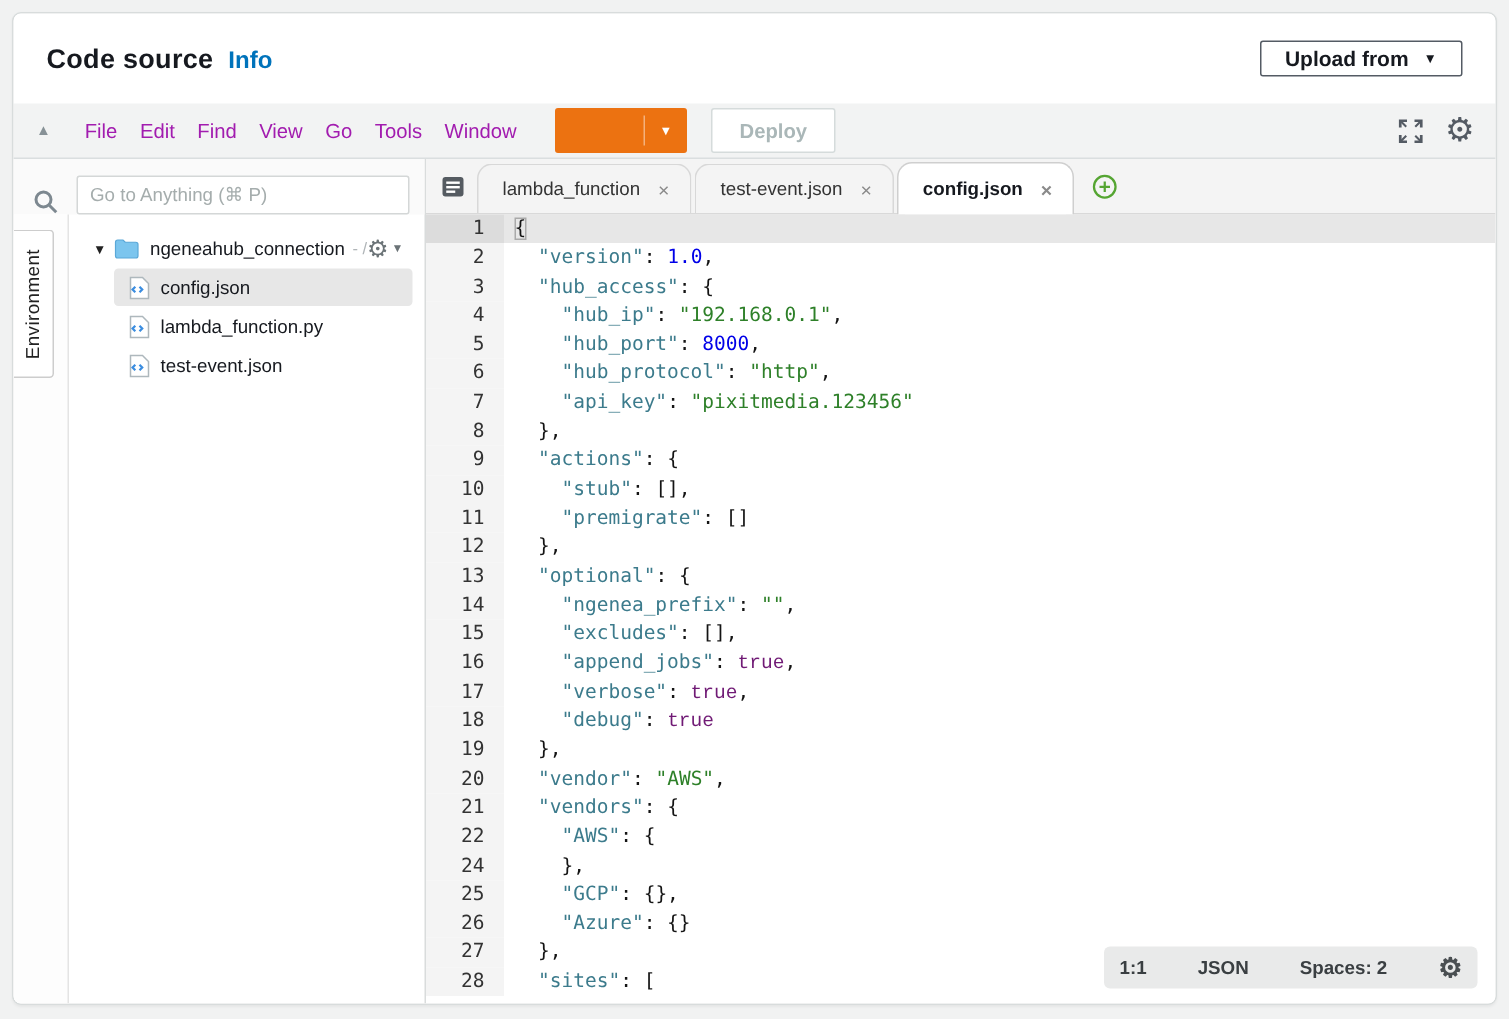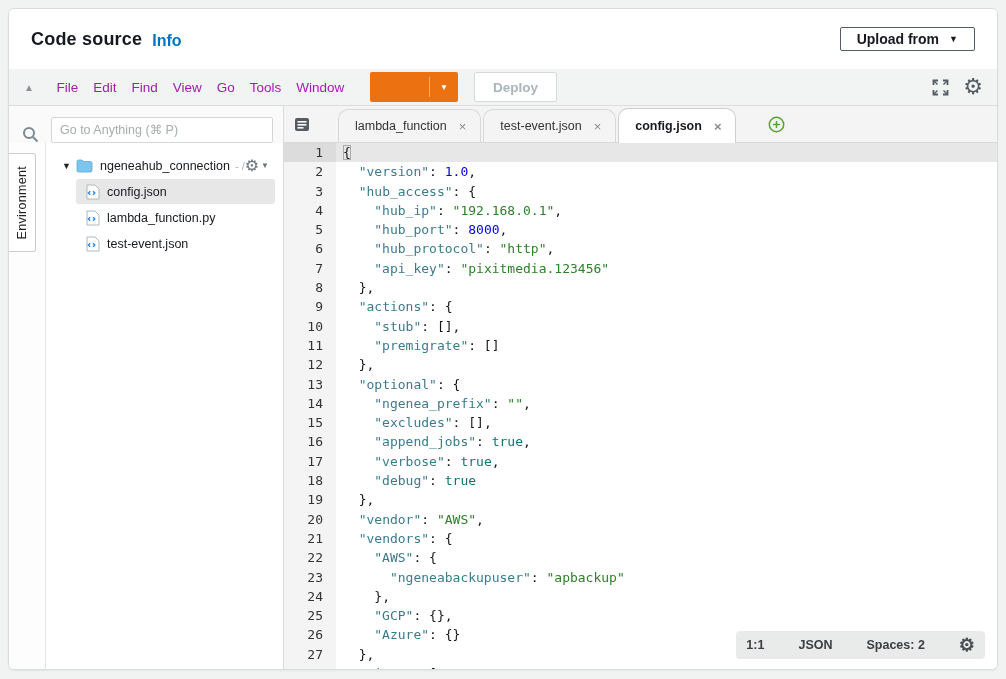--- a/index.html
+++ b/index.html
@@ -82,42 +82,42 @@
   .folder-gear { margin-left:auto; margin-right:14px; color:#6b7377; display:flex; align-items:center; cursor:pointer; }
   .folder-gear .g { font-size:16px; }
   .folder-gear .c { font-size:8px; margin-left:2px; }
   .tree-file { padding-left:40px; margin:1px 8px 1px 30px; border-radius:3px; padding-left:10px; }
   .tree-file.selected { background:#e7e7e7; }
   .file-ico { margin-right:7px; display:flex; }
   
   .editor { flex:1; display:flex; flex-direction:column; min-width:0; background:#fff; position:relative; }
   .tabbar {
     height:37px; flex:0 0 37px; background:#f4f4f4; border-bottom:1px solid #d9d9d9;
-    display:flex; align-items:flex-end; padding-left:6px;gap:20px;
+    display:flex; align-items:flex-end; padding-left:6px;
   }
   .tablist-btn { align-self:center; margin:0 8px 0 4px; cursor:pointer; display:flex; }
   .tab {
     height:33px; display:flex; align-items:center; padding:0 12px 0 16px; gap:10px;
     font-size:12.5px; color:#333; border:1px solid #d8d8d8; border-bottom:none;
     border-radius:10px 10px 0 0; margin-right:2px; cursor:pointer; background:#f4f4f4;
   }
   .tab.active { background:#fff; font-weight:700; color:#16191f; height:35px; margin-bottom:-1px; border-color:#cfcfcf; }
   .tab-close { color:#8a8a8a; font-size:13px; padding:0 2px; cursor:pointer; }
   .newtab-btn { align-self:center; margin-left:10px; cursor:pointer; display:flex; }
   
   .code-area { flex:1; overflow:hidden; font-family:"DejaVu Sans Mono", monospace; font-size:13px; }
   .code-row { display:flex; height:19.3px; line-height:19.3px; white-space:pre; }
   .code-row.active { background:#e7e7e7; }
   .gutter-cell { width:52px; flex:0 0 52px; background:#f4f4f4; color:#333; text-align:right; padding-right:13px; cursor:pointer; }
   .code-row.active .gutter-cell { background:#dcdcdc; }
   .code-cell { flex:1; padding-left:7px; color:#141414; cursor:text; }
   .tk-k { color:#3c7b8c; }
   .tk-s { color:#2e8029; }
   .tk-n { color:#0000e8; }
-  .tk-b { color:#0f766e; }
+  .tk-b { color:#701a75;font-family:Liberation Mono, monospace; }
   .tk-m { outline:1px solid #a9a9a9; outline-offset:-1px; }
   .ind { display:inline-block; width:2ch; border-left:1px dotted #cdcdcd; }
   
   .status-pill {
     position:absolute; right:12px; bottom:10px; background:#e9eaea; border-radius:4px;
     display:flex; align-items:center; gap:34px; padding:5px 10px; font-size:12.5px; font-weight:700; color:#3a3f42;
   }
   .status-item { cursor:pointer; }
   .status-gear { font-size:18px; color:#4a4f52; cursor:pointer; line-height:1; }
   svg { display:block; }
@@ -279,21 +279,20 @@
           <div class="code-row"><div class="gutter-cell">13</div><div class="code-cell"><span>  </span><span class="tk-k">"optional"</span><span>: {</span></div></div>
           <div class="code-row"><div class="gutter-cell">14</div><div class="code-cell"><span>  </span><span class="ind"></span><span class="tk-k">"ngenea_prefix"</span><span>: </span><span class="tk-s">""</span><span>,</span></div></div>
           <div class="code-row"><div class="gutter-cell">15</div><div class="code-cell"><span>  </span><span class="ind"></span><span class="tk-k">"excludes"</span><span>: [],</span></div></div>
           <div class="code-row"><div class="gutter-cell">16</div><div class="code-cell"><span>  </span><span class="ind"></span><span class="tk-k">"append_jobs"</span><span>: </span><span class="tk-b">true</span><span>,</span></div></div>
           <div class="code-row"><div class="gutter-cell">17</div><div class="code-cell"><span>  </span><span class="ind"></span><span class="tk-k">"verbose"</span><span>: </span><span class="tk-b">true</span><span>,</span></div></div>
           <div class="code-row"><div class="gutter-cell">18</div><div class="code-cell"><span>  </span><span class="ind"></span><span class="tk-k">"debug"</span><span>: </span><span class="tk-b">true</span></div></div>
           <div class="code-row"><div class="gutter-cell">19</div><div class="code-cell"><span>  },</span></div></div>
           <div class="code-row"><div class="gutter-cell">20</div><div class="code-cell"><span>  </span><span class="tk-k">"vendor"</span><span>: </span><span class="tk-s">"AWS"</span><span>,</span></div></div>
           <div class="code-row"><div class="gutter-cell">21</div><div class="code-cell"><span>  </span><span class="tk-k">"vendors"</span><span>: {</span></div></div>
           <div class="code-row"><div class="gutter-cell">22</div><div class="code-cell"><span>  </span><span class="ind"></span><span class="tk-k">"AWS"</span><span>: {</span></div></div>
-          <div class="code-row"><div class="gutter-cell">23</div><div class="code-cell"><span>  </span><span class="ind"></span><span class="ind"></span><span class="tk-k">"ngeneabackupuser"</span><span>: </span><span class="tk-s">"apbackup"</span></div></div>
           <div class="code-row"><div class="gutter-cell">24</div><div class="code-cell"><span>    },</span></div></div>
           <div class="code-row"><div class="gutter-cell">25</div><div class="code-cell"><span>  </span><span class="ind"></span><span class="tk-k">"GCP"</span><span>: {},</span></div></div>
           <div class="code-row"><div class="gutter-cell">26</div><div class="code-cell"><span>  </span><span class="ind"></span><span class="tk-k">"Azure"</span><span>: {}</span></div></div>
           <div class="code-row"><div class="gutter-cell">27</div><div class="code-cell"><span>  },</span></div></div>
           <div class="code-row"><div class="gutter-cell">28</div><div class="code-cell"><span>  </span><span class="tk-k">"sites"</span><span>: [</span></div></div>
         </div>
       <div class="status-pill">
         <span class="status-item">1:1</span>
         <span class="status-item">JSON</span>
         <span class="status-item">Spaces: 2</span>

